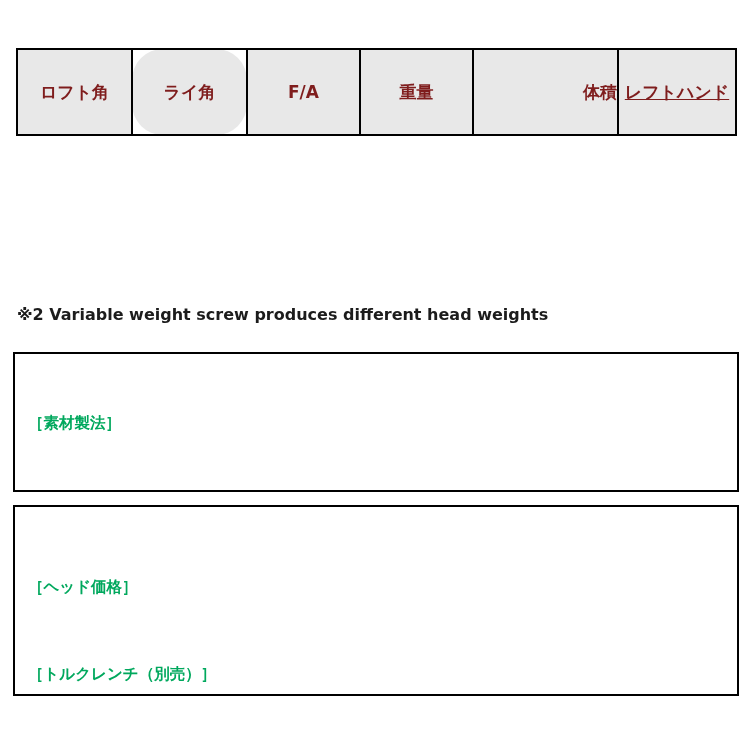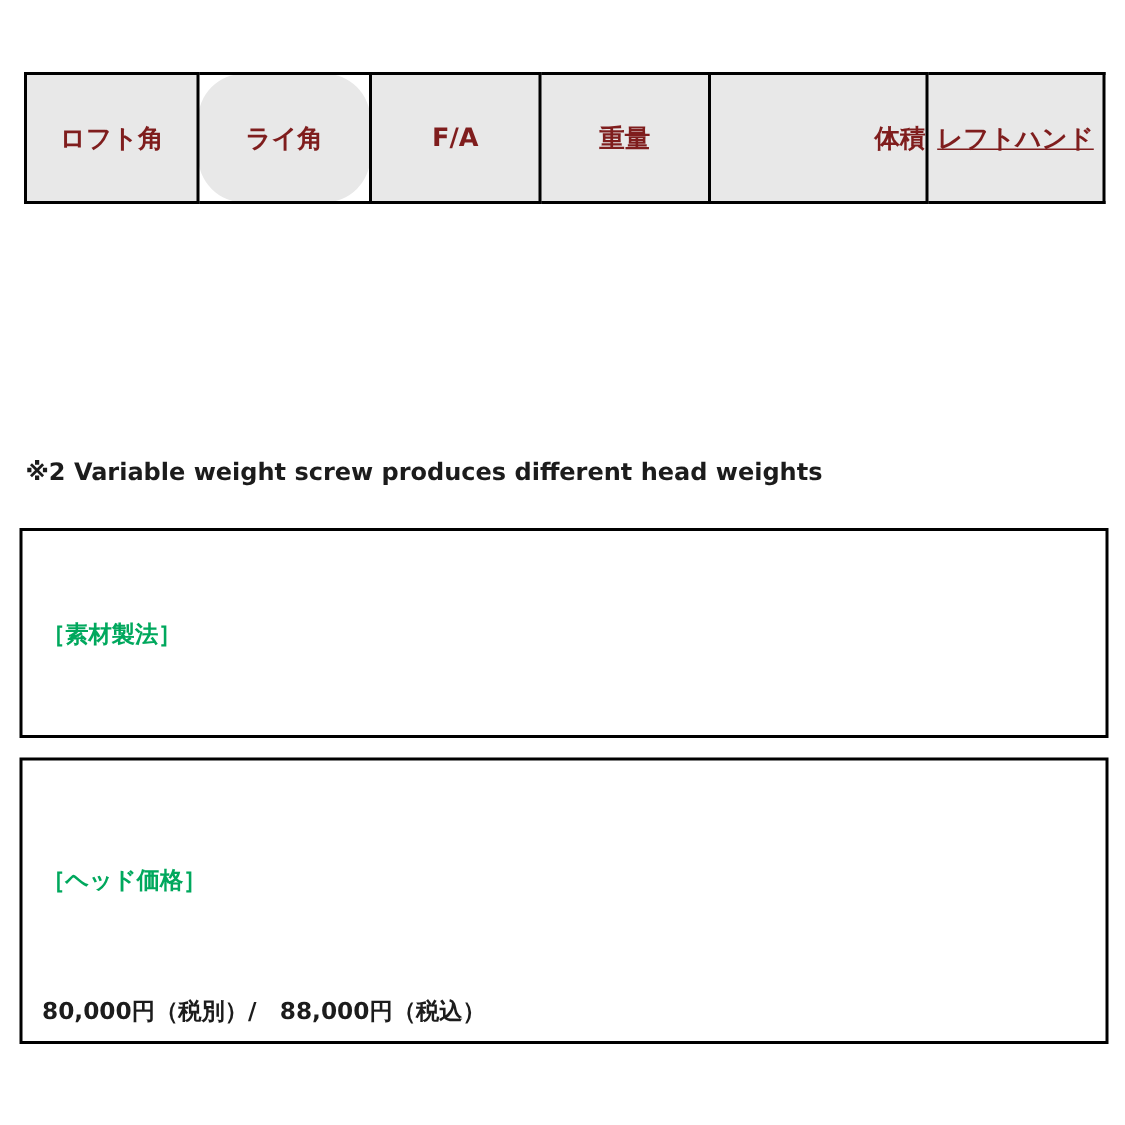--- a/index.html
+++ b/index.html
@@ -83,21 +83,20 @@
 
   <div class="box box-materials">
     <div class="green" style="color: rgb(0, 168, 93);">［素材製法］</div>
     
     
     
   </div>
 
   <div class="box box-pricing">
     <div class="green" style="color: rgb(0, 168, 93);">［ヘッド価格］</div>
-    <div>80,000円（税別）/　88,000円（税込）</div>
     <div class="green" style="color: rgb(0, 168, 93);">［トルクレンチ（別売）］</div>
     
     
     
     
     
   </div>
 
 </div>
 

